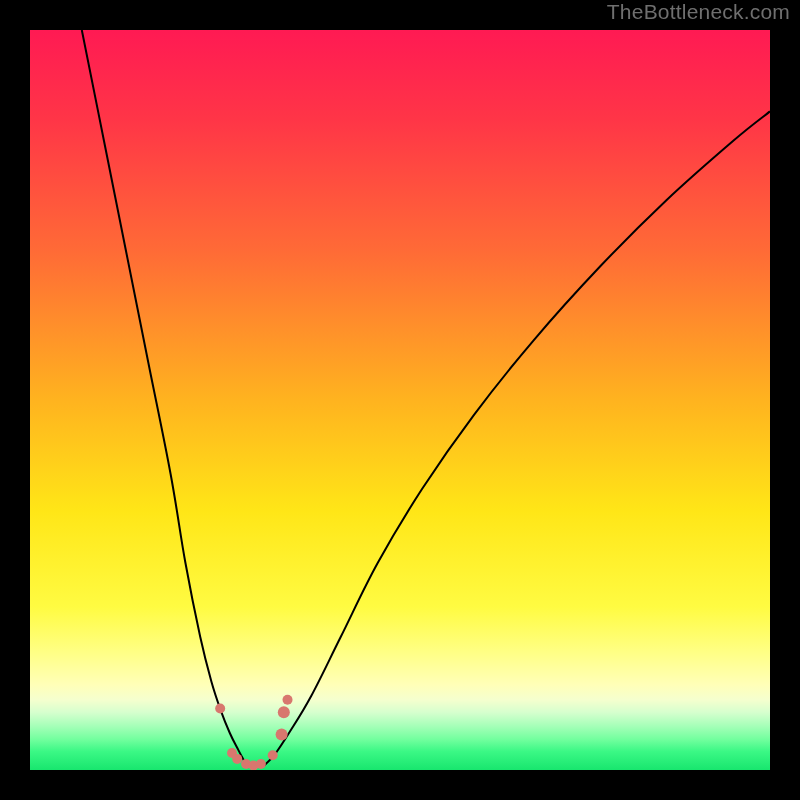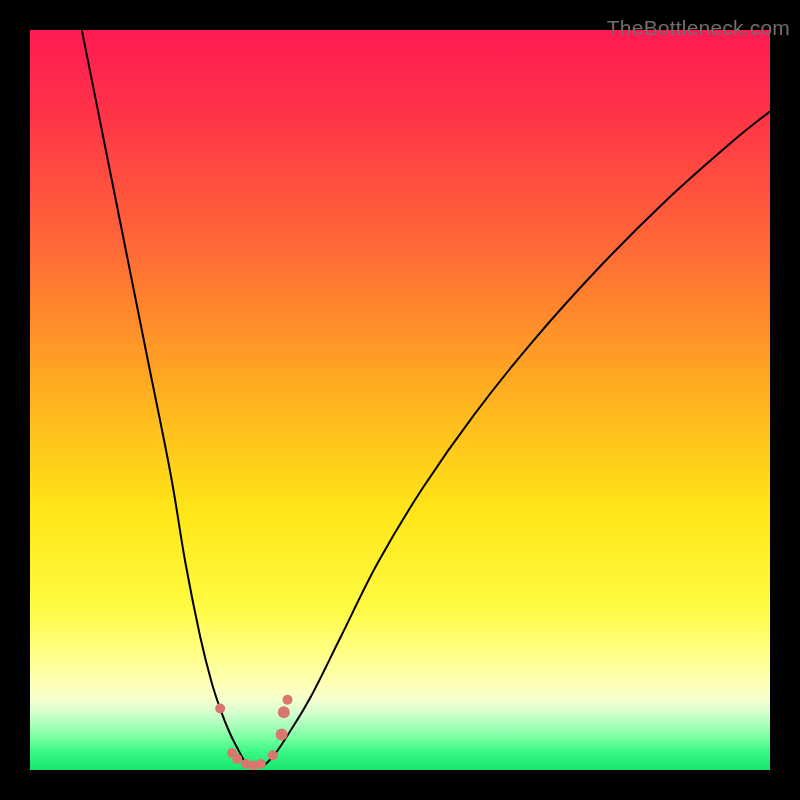--- a/index.html
+++ b/index.html
@@ -20,21 +20,21 @@
   .plot {
     position: absolute;
     left: 30px;
     top: 30px;
     width: 740px;
     height: 740px;
     overflow: hidden;
   }
   .watermark {
     position: absolute;
-    top: 16px;
+    top: 0;
     right: 10px;
     color: #6f6f6f;
     font-size: 21px;
     letter-spacing: 0.2px;
     font-weight: 400;
     user-select: none;
   }
   svg { display: block; }
 </style>
 </head>

